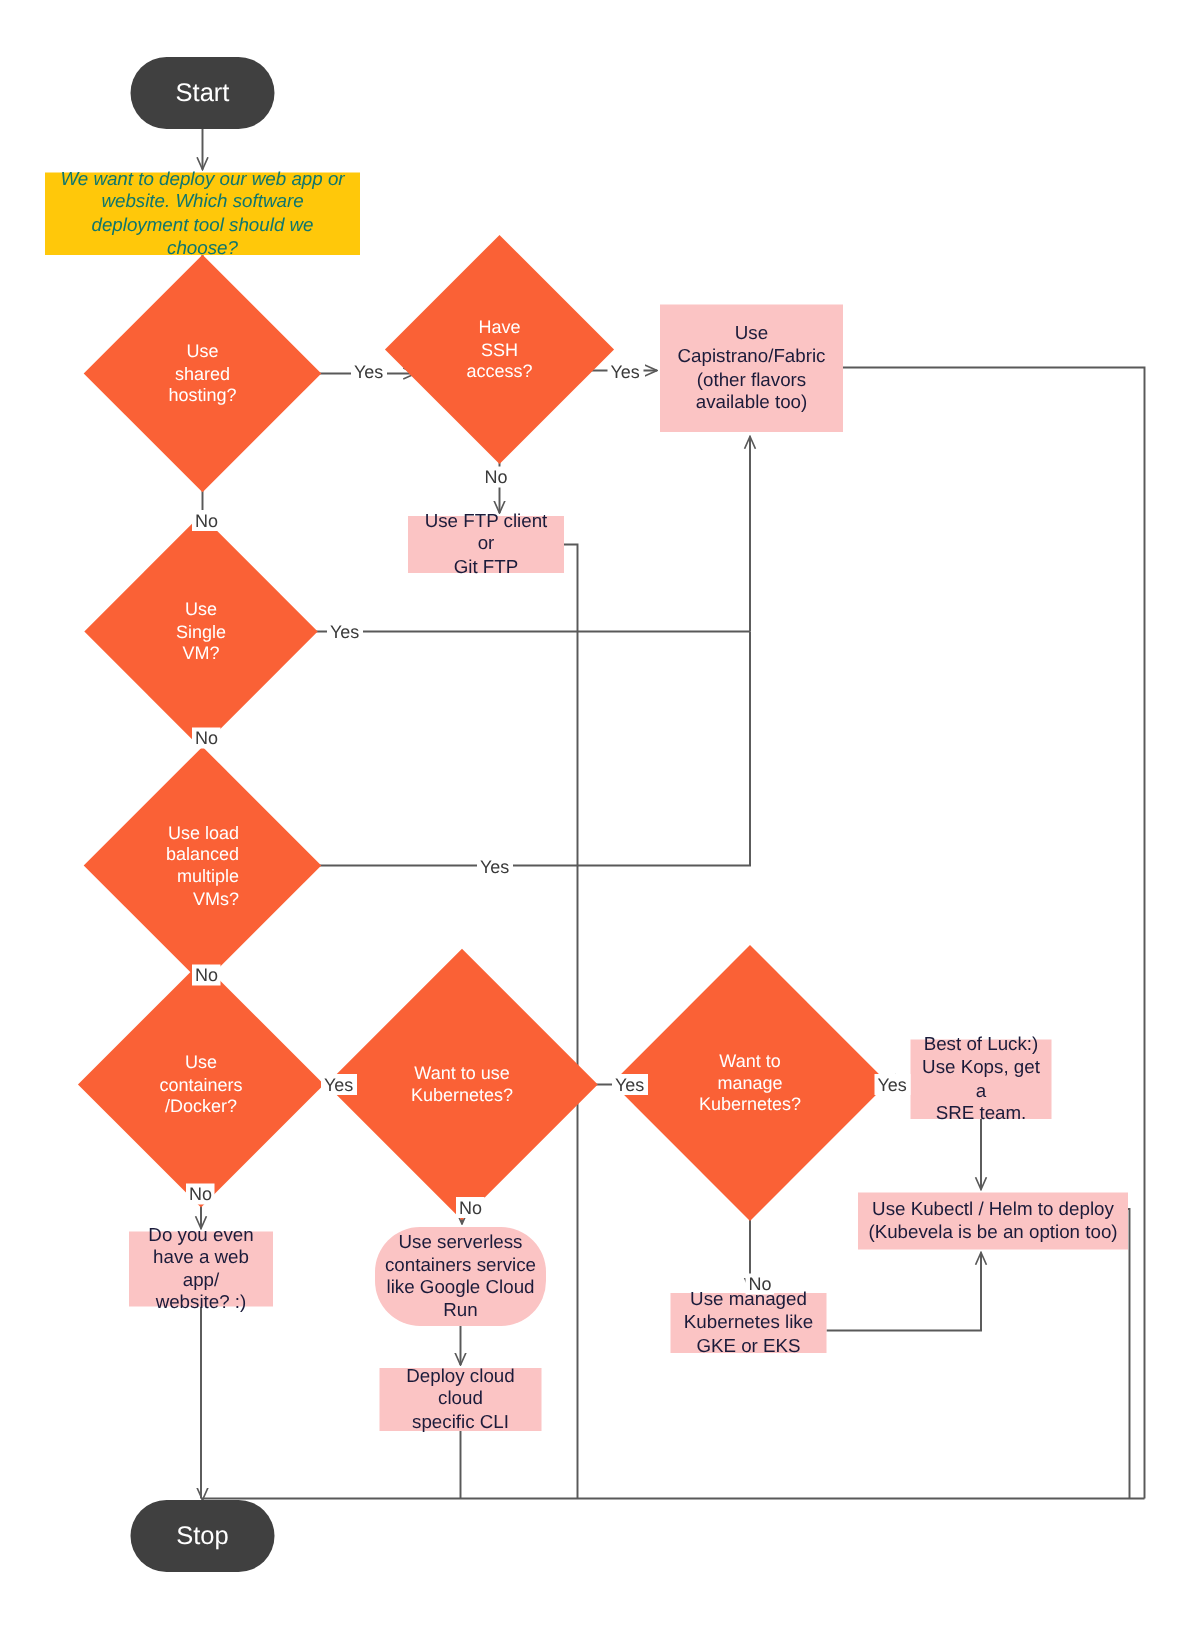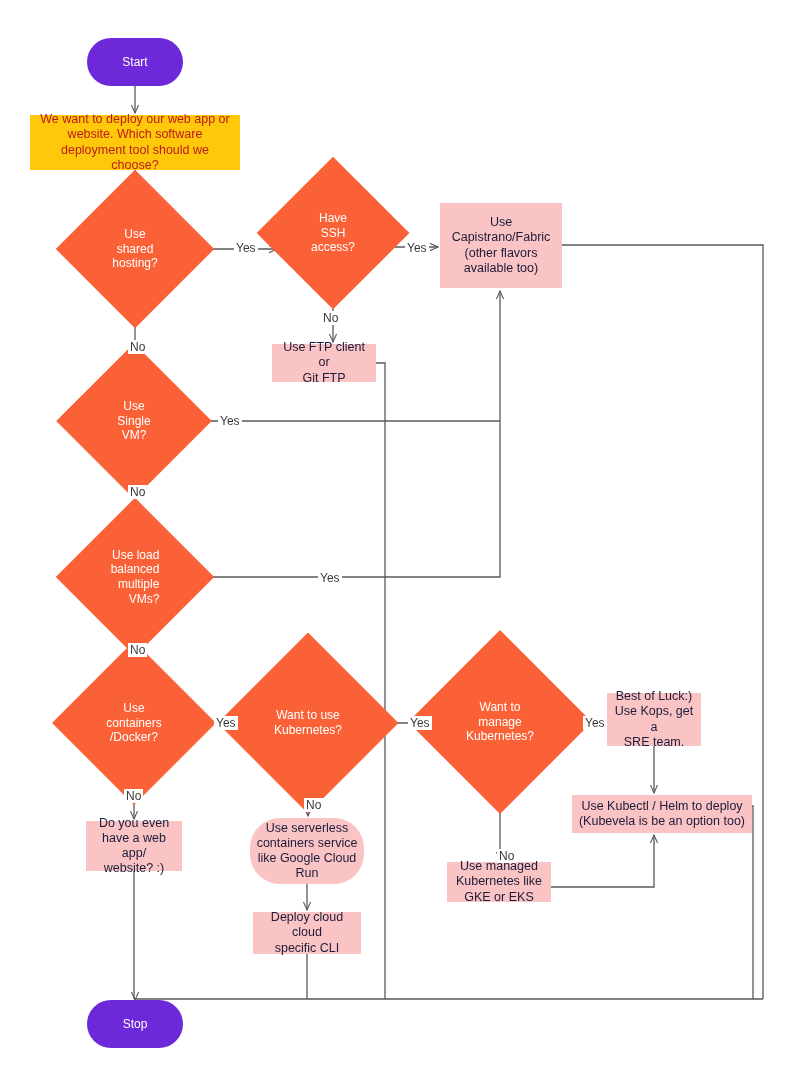--- a/index.html
+++ b/index.html
@@ -29,30 +29,31 @@
     box-sizing: border-box;
     display: flex;
     align-items: center;
     justify-content: center;
     text-align: center;
     line-height: 1.22;
     white-space: pre-line;
     z-index: 3;
   }
   .node-terminal {
-    background: #6d28d9;
+    background: #404040;
     color: #ffffff;
     border-radius: 24px;
-    font-size: 12px;
+    font-size: 17px;
   }
   .node-note {
     background: #FFC80A;
-    color: #b91c1c;
+    color: #0f766e;
     font-size: 12.5px;
     padding: 4px 6px;
+    font-style: italic;
   }
   .node-decision {
     color: #ffffff;
     font-size: 12px;
     background: transparent;
   }
   .diamond-shape {
     position: absolute;
     left: 0;
     top: 0;

